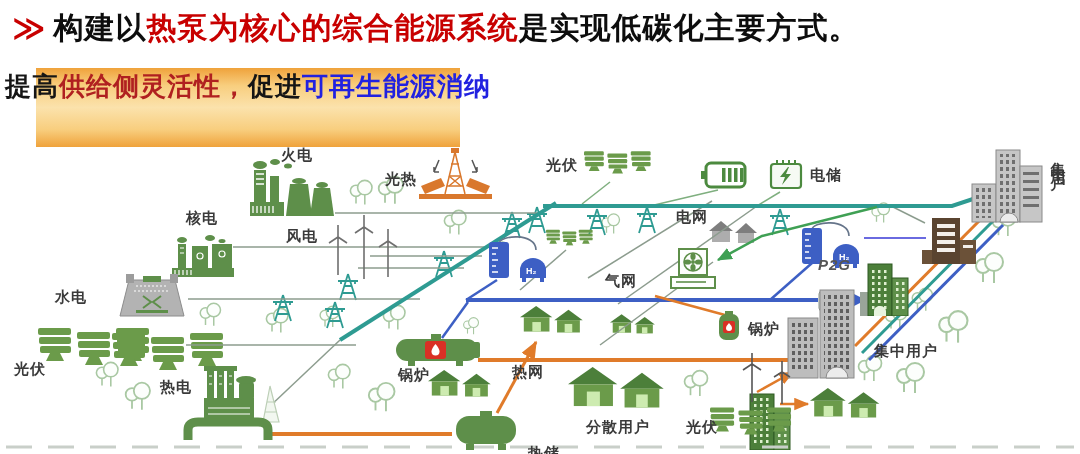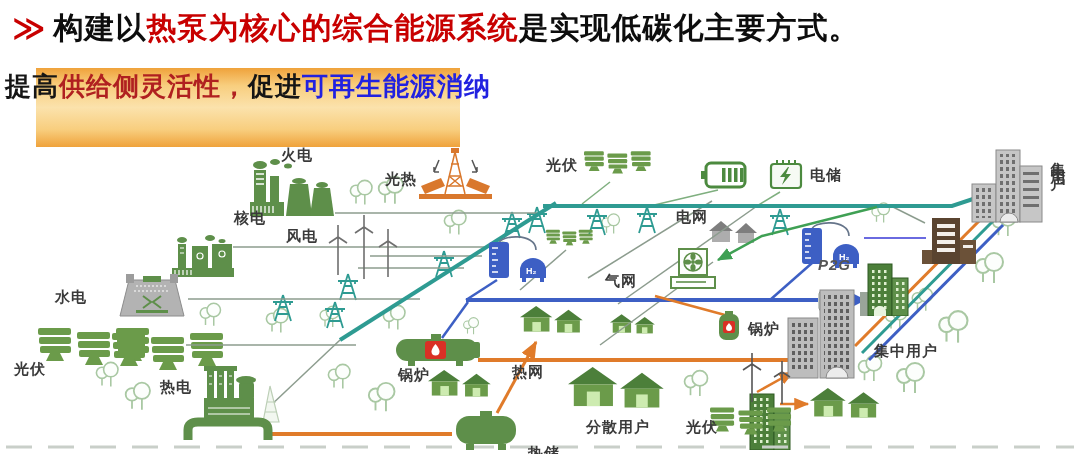--- a/index.html
+++ b/index.html
@@ -387,21 +387,21 @@
   </div>
 
   <div class="icon" style="left:730px;top:350px;">
     <svg width="72" height="58" viewBox="0 0 72 58" stroke="#555" stroke-width="1.6" fill="none">
       <path d="M22,14 V52 M22,14 L22,3 M22,14 L13,20 M22,14 L31,20"></path>
       <path d="M52,22 V54 M52,22 L52,11 M52,22 L44,27 M52,22 L60,27"></path>
     </svg>
   </div>
 
   <span class="lbl" style="left:281px;top:146px;">火电</span>
-  <span class="lbl" style="left:186px;top:209px;margin-left:48px;">核电</span>
+  <span class="lbl" style="left:186px;top:209px;">核电</span>
   <span class="lbl" style="left:286px;top:227px;">风电</span>
   <span class="lbl" style="left:55px;top:288px;">水电</span>
   <span class="lbl" style="left:14px;top:360px;">光伏</span>
   <span class="lbl" style="left:160px;top:378px;">热电</span>
   <span class="lbl" style="left:385px;top:170px;">光热</span>
   <span class="lbl" style="left:546px;top:156px;">光伏</span>
   <span class="lbl" style="left:676px;top:208px;">电网</span>
   <span class="lbl" style="left:810px;top:166px;">电储</span>
   <span class="lbl" style="left:605px;top:272px;">气网</span>
   <span class="lbl" style="left:818px;top:256px;color:#555;font-style:italic;">P2G</span>

